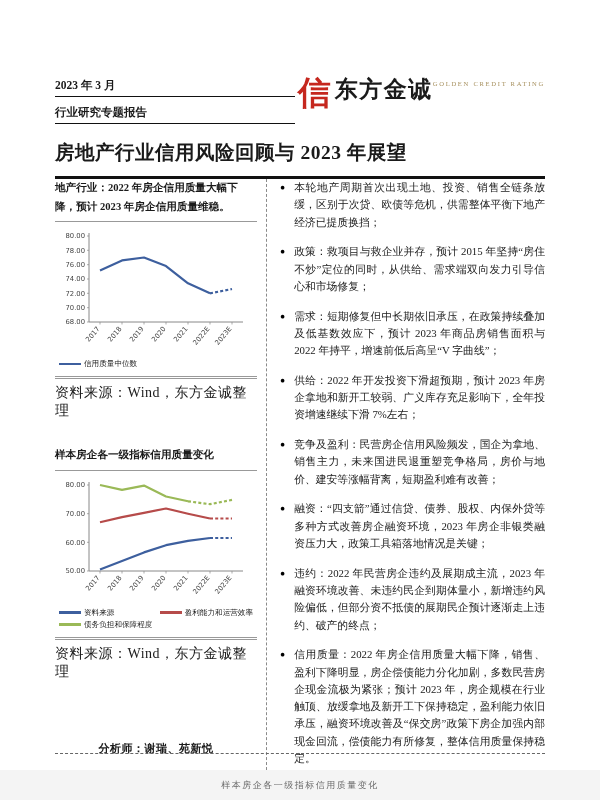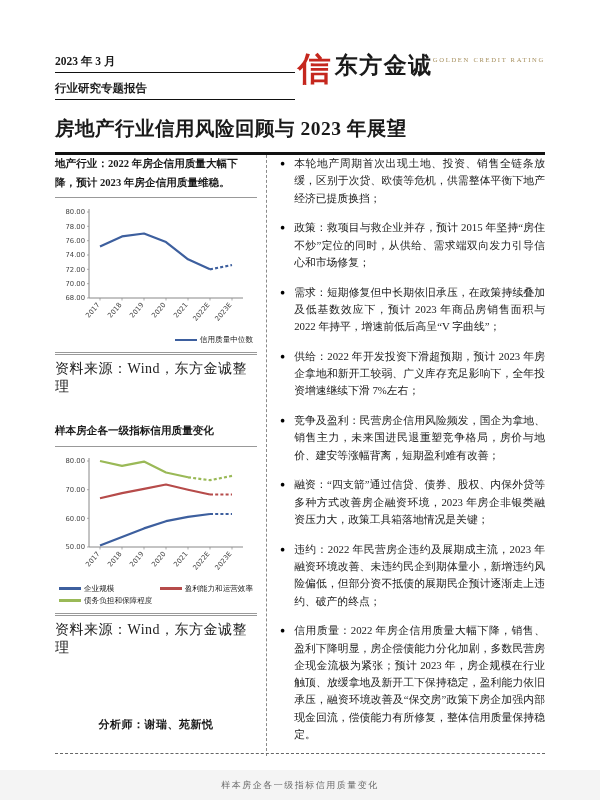--- a/index.html
+++ b/index.html
@@ -1,18 +1,18 @@
 <!DOCTYPE html>
 <html><head>
 <meta charset="utf-8">
 <style>
   html,body{margin:0;padding:0}
   body{width:600px;height:800px;background:#ffffff;position:relative;overflow:hidden;
        font-family:"Liberation Serif","DejaVu Serif",serif;color:#1a1a1a;}
-  .page{position:absolute;inset:0;padding:54px 55px 0;box-sizing:border-box}
+  .page{position:absolute;inset:0;padding:78px 55px 0;box-sizing:border-box}
 
   
   .header{display:flex;justify-content:space-between;align-items:flex-start}
   .h-left{width:240px}
   .h-date{font-weight:700;font-size:11.5px;padding-bottom:3px;border-bottom:1.5px solid #111}
   .h-type{font-weight:700;font-size:11.5px;padding:8px 0 3px;border-bottom:1.2px solid #111}
   .logo{display:flex;align-items:flex-start;margin-top:0}
   .logo-icon{color:#c5271e;font-size:33px;line-height:.95;font-weight:700;margin-right:4px}
   .brand{display:flex;}
   .brand-cn{font-size:23px;font-weight:700;letter-spacing:1.5px;line-height:1.05}
@@ -25,21 +25,21 @@
   
   .main{display:flex;min-height:585px}
   .col-left{flex:0 0 202px;width:202px}
   .divider{flex:0 0 0;border-right:1px dashed #8a8a8a;margin-left:9px}
   .col-right{flex:1;padding-left:13px}
 
   .caption{font-weight:700;font-size:10.6px;line-height:1.75;margin:0 0 5px}
   .chartbox{border-top:1px solid #999;border-bottom:3px double #999;padding:8px 0 3px}
   svg.chart{display:block;width:194px;height:128px}
   svg.chart text{font-family:"DejaVu Sans",sans-serif;font-size:6.8px;fill:#444}
-  .legend{display:flex;flex-wrap:wrap;justify-content:flex-end;align-items:center;padding:1px 2px 4px;row-gap:2px}
+  .legend{display:flex;flex-wrap:wrap;justify-content:flex-start;align-items:center;padding:1px 2px 4px;row-gap:2px}
   .legend.spread{justify-content:space-between}
   .legend-item{display:flex;align-items:center;font-size:7.6px;margin:0 2px;white-space:nowrap}
   .legend-swatch{display:inline-block;width:22px;height:2.5px;margin-right:3px}
   .source{font-size:14px;margin:5px 0 0;letter-spacing:.5px}
   .block-gap{height:26px}
   .analysts{margin-top:60px;text-align:center;font-weight:700;font-size:11px;letter-spacing:.5px}
 
   
   .bullets{list-style:none;margin:0;padding:0}
   .bullets li{display:flex;margin-bottom:12.5px;font-size:10.8px;line-height:1.6;text-align:justify}
@@ -152,21 +152,21 @@
             <polyline points="45.0,90.6 67.0,82.0 89.0,73.4 111.0,66.2 133.0,61.9 155.0,59.0" fill="none" stroke="#3d5f9e" stroke-width="2.2" stroke-linejoin="round"></polyline>
             <polyline points="155.0,59.0 177.0,59.0" fill="none" stroke="#3d5f9e" stroke-width="2.2" stroke-dasharray="3,2.2"></polyline>
             <polyline points="45.0,43.3 67.0,38.1 89.0,33.8 111.0,29.5 133.0,34.7 155.0,39.5" fill="none" stroke="#b64b4a" stroke-width="2.2" stroke-linejoin="round"></polyline>
             <polyline points="155.0,39.5 177.0,39.5" fill="none" stroke="#b64b4a" stroke-width="2.2" stroke-dasharray="3,2.2"></polyline>
             <polyline points="45.0,6.0 67.0,10.9 89.0,6.6 111.0,17.5 133.0,22.3" fill="none" stroke="#9ab957" stroke-width="2.2" stroke-linejoin="round"></polyline>
             <polyline points="133.0,22.3 155.0,25.2 177.0,20.9" fill="none" stroke="#9ab957" stroke-width="2.2" stroke-dasharray="3,2.2"></polyline>
           </svg>
         <div class="legend spread">
             <span class="legend-item">
               <span class="legend-swatch" style="background: rgb(61, 95, 158);"></span>
-              <span>企业规模</span>
+              <span>资料来源</span>
             </span>
             <span class="legend-item">
               <span class="legend-swatch" style="background: rgb(182, 75, 74);"></span>
               <span>盈利能力和运营效率</span>
             </span>
             <span class="legend-item">
               <span class="legend-swatch" style="background: rgb(154, 185, 87);"></span>
               <span>债务负担和保障程度</span>
             </span>
           </div>

